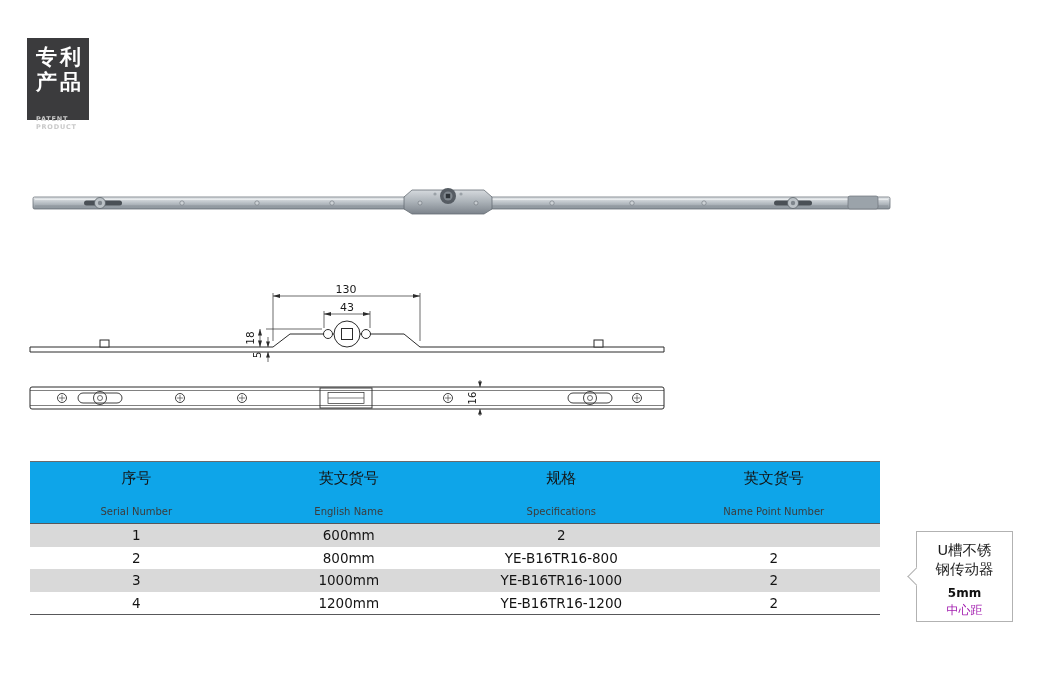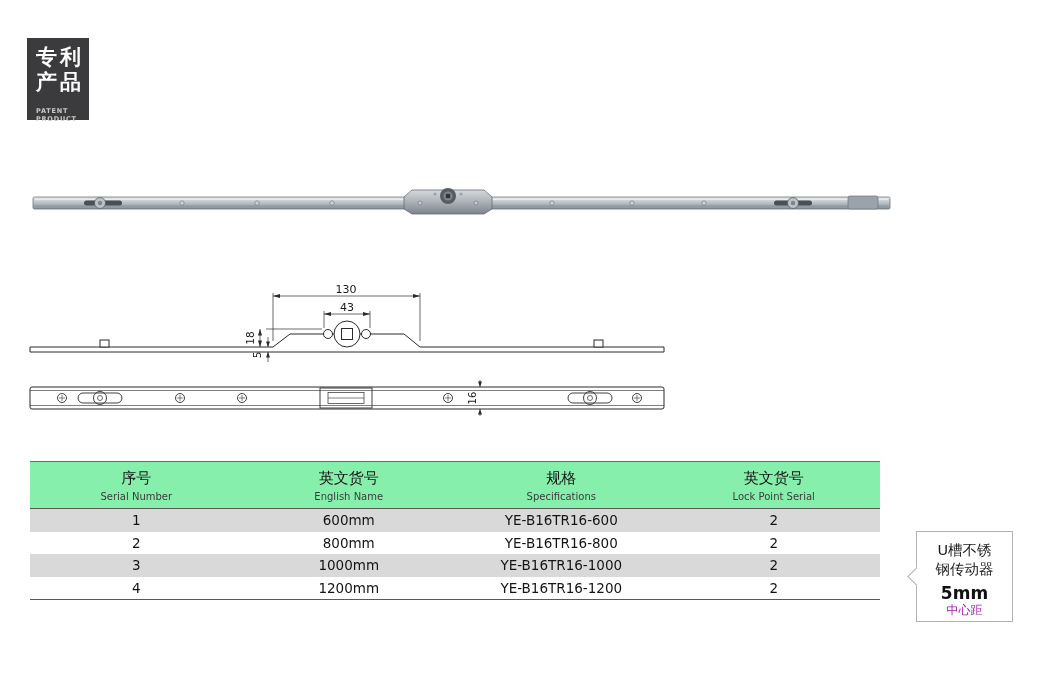--- a/index.html
+++ b/index.html
@@ -3,43 +3,43 @@
 <meta charset="utf-8">
 <style>
   html,body{margin:0;padding:0;}
   body{width:1038px;height:700px;background:#ffffff;font-family:"DejaVu Sans","Liberation Sans",sans-serif;position:relative;overflow:hidden;}
   .page{position:absolute;left:0;top:0;width:1038px;height:504px;background:#ffffff;padding-left:46px;}
 
   
   .badge{position:absolute;left:27px;top:38px;width:62px;height:82px;background:#3b3b3d;color:#ffffff;padding:7px 0 0 9px;box-sizing:border-box;}
   .badge-zh{font-size:21px;font-weight:bold;line-height:25px;letter-spacing:3px;}
   .badge-en{font-size:6.5px;color:#c9c9c9;line-height:8px;letter-spacing:0.8px;font-weight:bold;}
-  .badge-en.first{margin-top:12px;}
+  .badge-en.first{margin-top:20px;}
 
   
   .photo-svg{position:absolute;left:32px;top:186px;}
   .side-svg{position:absolute;left:28px;top:285px;}
   .plan-svg{position:absolute;left:28px;top:379px;}
   .dim-text{font-family:"DejaVu Sans","Liberation Sans",sans-serif;fill:#1a1a1a;}
 
   
   .spec-table{position:absolute;left:30px;top:461px;width:850px;}
-  .thead{display:grid;grid-template-columns:repeat(4,1fr);border-top:1px solid #6a6a6c;border-bottom:1px solid #58585a;padding:7px 0 6px 0;background:#86efac;}
+  .thead{display:grid;grid-template-columns:repeat(4,1fr);border-top:1px solid #6a6a6c;border-bottom:1px solid #58585a;padding:7px 0 6px 0;background:#0ea5e9;}
   .th{text-align:center;}
   .th-zh{font-size:15px;color:#141414;}
-  .th-en{font-size:10px;color:#3c3c3c;margin-top:3px;}
+  .th-en{font-size:10px;color:#3c3c3c;margin-top:18px;}
   .tbody{border-bottom:1px solid #58585a;}
   .trow{display:grid;grid-template-columns:repeat(4,1fr);height:22.5px;align-items:center;}
   .trow.alt{background:#d9d9d9;}
   .td{text-align:center;font-size:13.5px;color:#141414;}
 
   
   .side-label{position:absolute;left:916px;top:531px;width:97px;height:91px;border:1px solid #b2b2b2;background:#ffffff;box-sizing:border-box;text-align:center;padding-top:9px;}
   .side-label .zh{font-size:14.5px;line-height:19px;color:#1c1c1c;}
-  .side-label .size{font-size:17px;font-weight:bold;color:#111111;margin-top:5px;line-height:19px;}
+  .side-label .size{font-size:12px;font-weight:bold;color:#111111;margin-top:5px;line-height:19px;}
   .side-label .note{font-size:12px;color:#a21caf;line-height:15px;}
   .label-arrow{position:absolute;left:-7px;top:38px;width:12px;height:12px;background:#ffffff;border-left:1px solid #b2b2b2;border-bottom:1px solid #b2b2b2;transform:rotate(45deg);}
 </style>
 </head>
 <body>
 
 <div class="page">
 
   <div class="badge">
     <div class="badge-zh">专利</div>
@@ -178,28 +178,27 @@
       <div class="th">
         <div class="th-zh">英文货号</div>
         <div class="th-en">English Name</div>
       </div>
       <div class="th">
         <div class="th-zh">规格</div>
         <div class="th-en">Specifications</div>
       </div>
       <div class="th">
         <div class="th-zh">英文货号</div>
-        <div class="th-en">Lock Point Serial</div>
+        <div class="th-en">Name Point Number</div>
       </div>
     </div>
     <div class="tbody">
       <div class="trow alt">
         <div class="td">1</div>
         <div class="td">600mm</div>
-        <div class="td">YE-B16TR16-600</div>
         <div class="td">2</div>
       </div>
       <div class="trow">
         <div class="td">2</div>
         <div class="td">800mm</div>
         <div class="td">YE-B16TR16-800</div>
         <div class="td">2</div>
       </div>
       <div class="trow alt">
         <div class="td">3</div>

